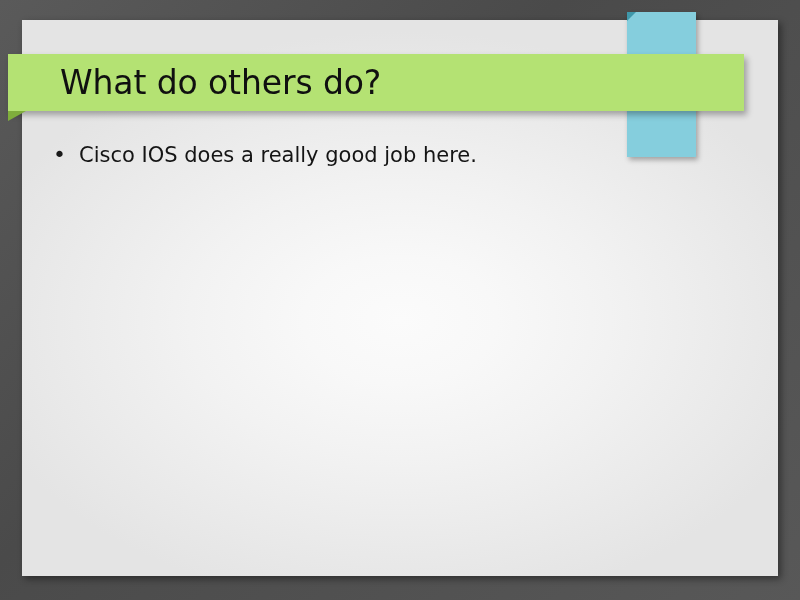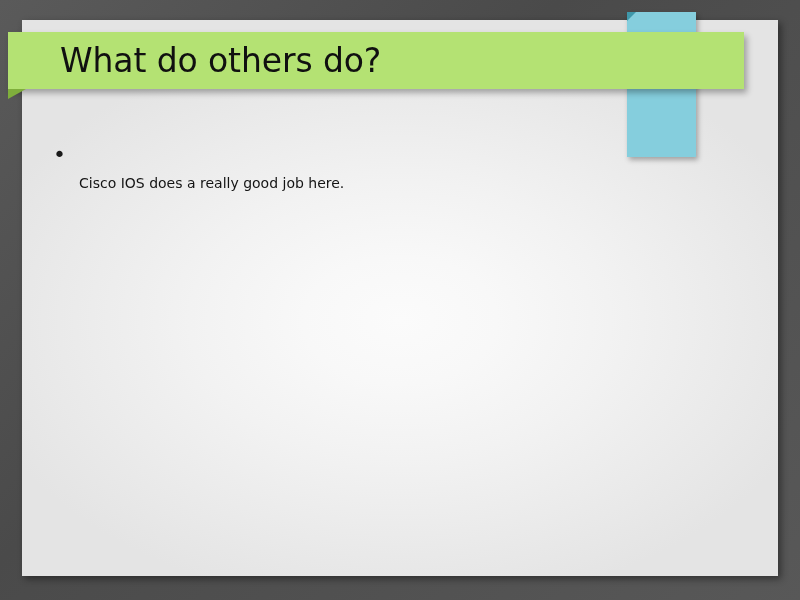--- a/index.html
+++ b/index.html
@@ -62,21 +62,21 @@
     border-left: 9px solid #3f98aa;
     border-bottom: 9px solid transparent;
     border-top: 0 solid transparent;
     z-index: 3;
   }
 
   
   #title-band {
     position: absolute;
     left: -14px;
-    top: 12px;
+    top: 34px;
     width: 736px;
     height: 57px;
     background: #b4e273;
     box-shadow: 3px 4px 6px rgba(0,0,0,0.30);
     z-index: 4;
     display: flex;
     align-items: center;
   }
   #title-fold {
     position: absolute;
@@ -115,24 +115,23 @@
     flex: 0 0 auto;
     width: 26px;
     font-size: 22px;
     line-height: 30px;
     color: #1a1a1a;
     text-align: left;
     padding-left: 3px;
   }
   .bullet-text {
     flex: 1 1 auto;
-    font-size: 14px;
+    font-size: 21px;
     line-height: 30px;
     color: #141414;
-    margin-top: 28px;
   }
 </style>
 </head>
 <body>
 
 <div id="viewer">
 
   <div id="slide">
 
     <div id="blue-ribbon">

